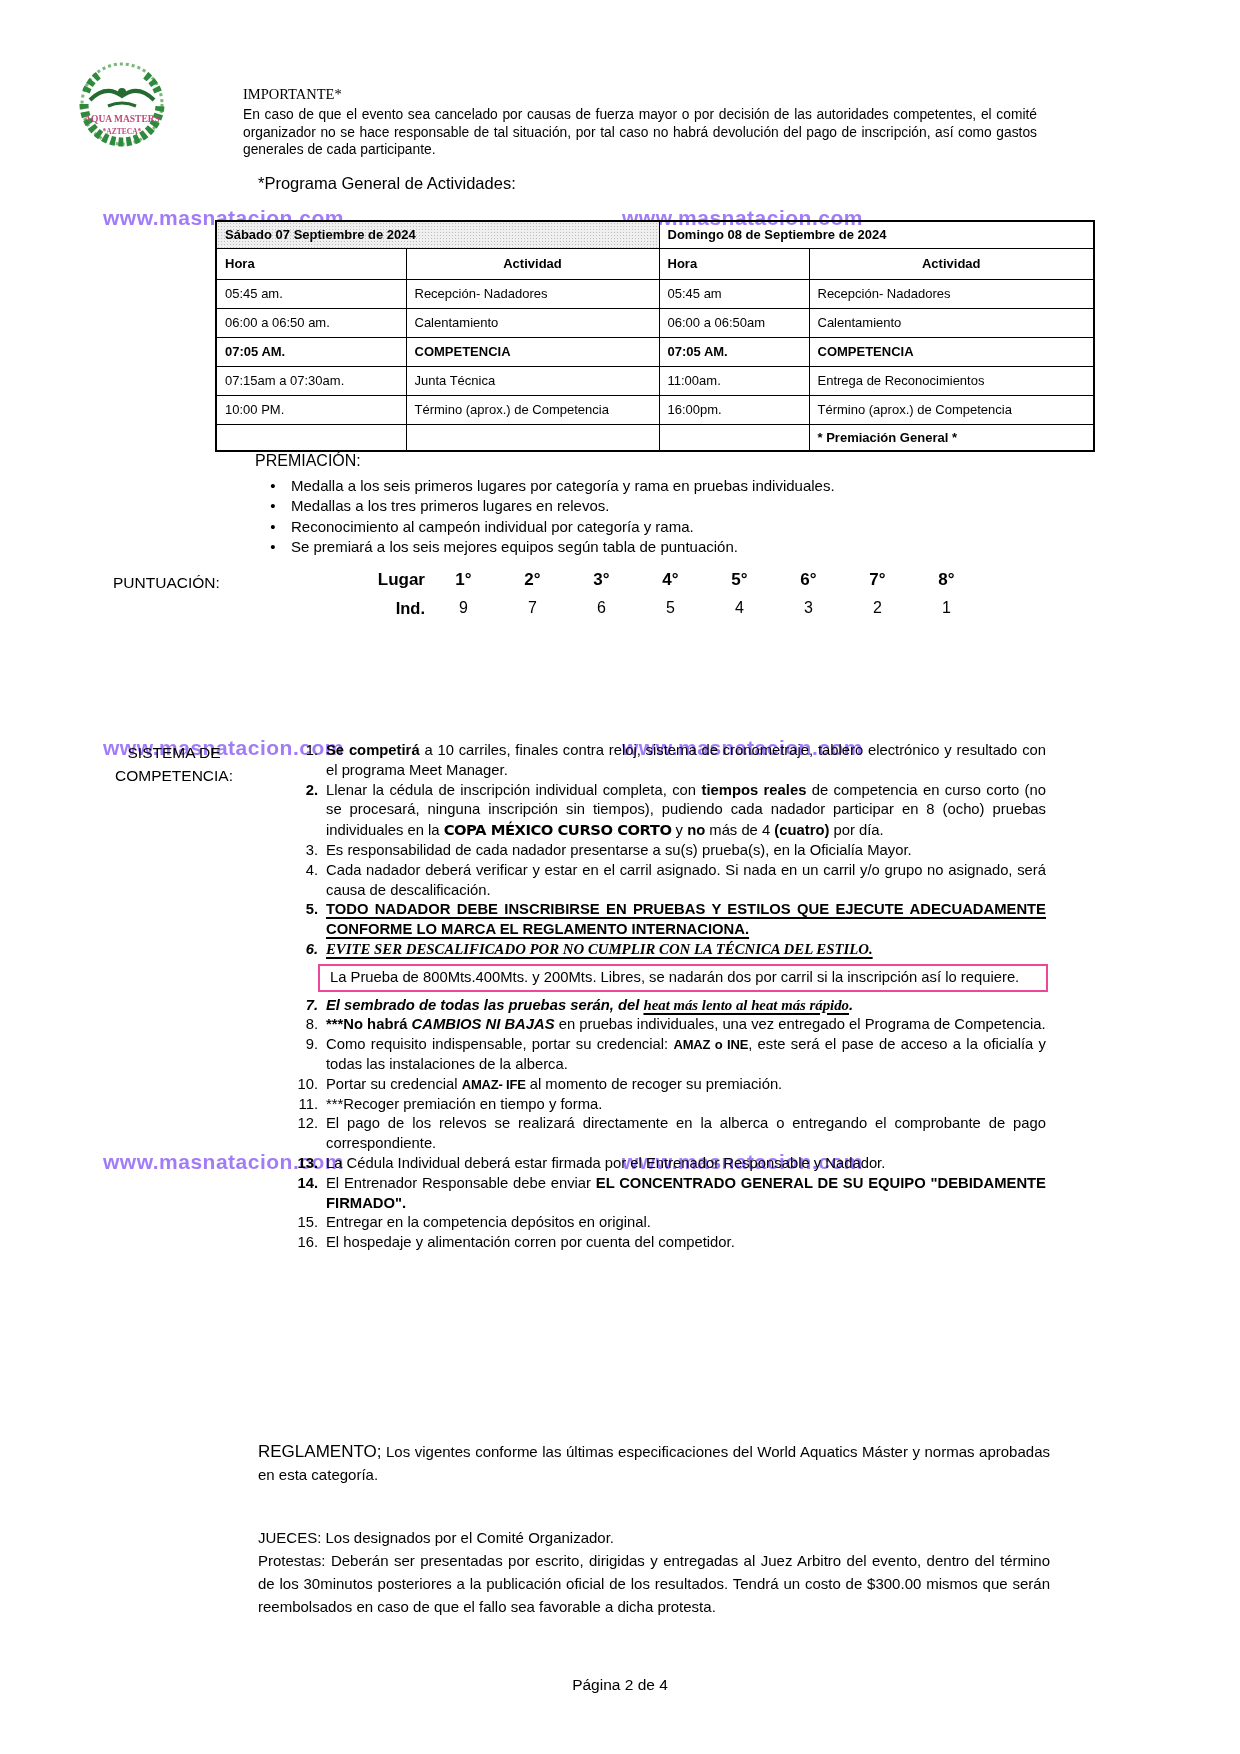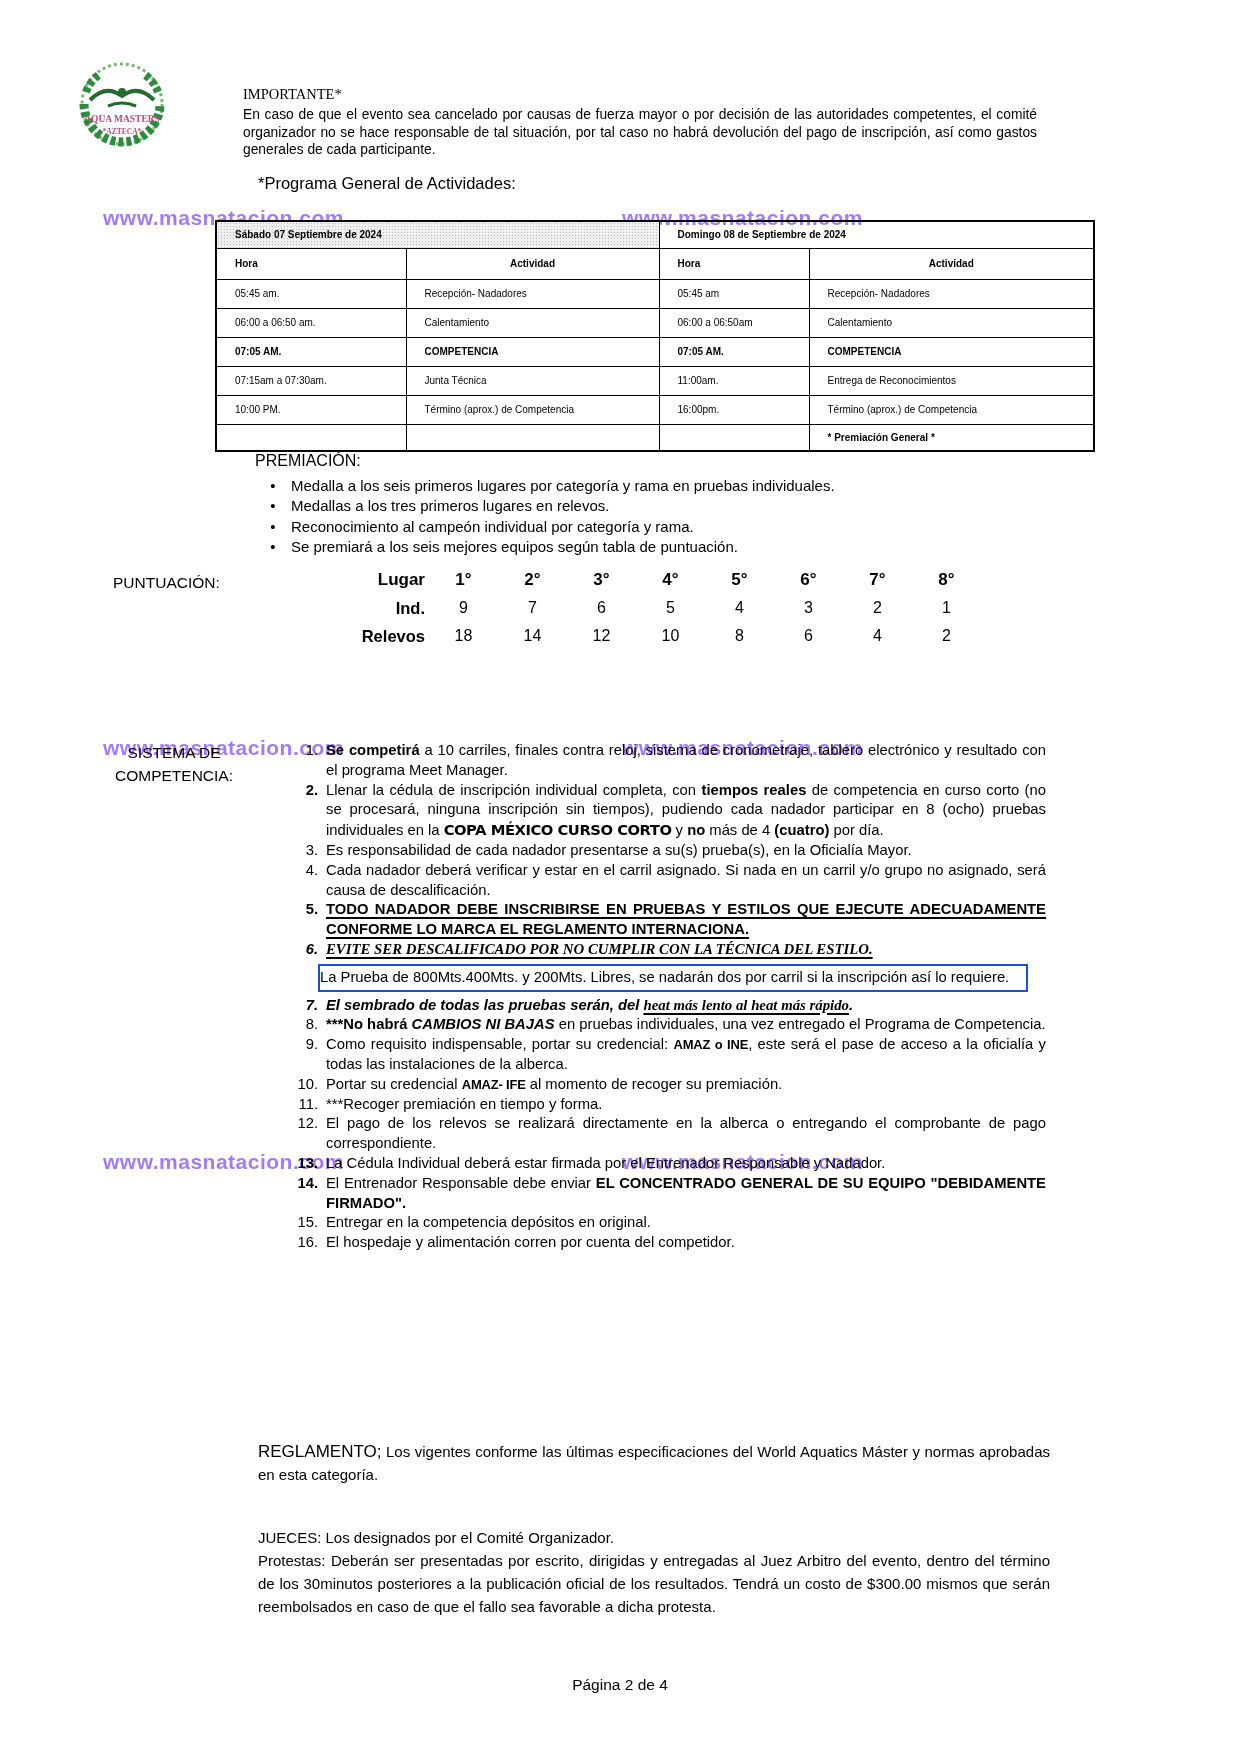--- a/index.html
+++ b/index.html
@@ -11,21 +11,21 @@
   
   .logo{position:absolute;left:70px;top:54px;width:104px;height:114px;}
   
   .importante{position:absolute;left:243px;top:86px;width:794px;font-weight:normal;}
   .imp-title{font-size:14.5px;font-family:"Liberation Serif",serif;margin-bottom:3px;}
   .imp-body{font-size:13.8px;line-height:17.6px;text-align:justify;text-align-last:left;}
   .prog-heading{position:absolute;left:258px;top:174px;font-size:16.5px;}
   
   .sched{position:absolute;left:215px;top:220px;border-collapse:collapse;table-layout:fixed;
          border:2.5px solid #000;}
-  .sched td{border:1.8px solid #000;padding:0 18px;font-size:10px;overflow:hidden;white-space:nowrap;}
+  .sched td{border:1.8px solid #000;padding:0 8px;font-size:13px;overflow:hidden;white-space:nowrap;}
   .dayhdr{font-weight:bold;font-size:15px;}
   .shade{background-color:#efefef;
          background-image:radial-gradient(#bdbdbd 0.8px, rgba(0,0,0,0) 1px);
          background-size:3px 3px;}
   .colhdr{font-weight:bold;font-size:16px;}
   .cntr{text-align:center;margin-top:40px;}
   .bold{font-weight:bold;}
   .sm{font-size:13.8px;}
   
   .premiacion{position:absolute;left:255px;top:452px;width:800px;}
@@ -47,21 +47,21 @@
   .num{flex:0 0 30px;text-align:right;margin-right:8px;}
   .numb{font-weight:bold;}
   .numbi{font-weight:bold;font-style:italic;}
   .lit{flex:1;text-align:justify;text-align-last:left;}
   .b{font-weight:bold;}
   .bi{font-weight:bold;font-style:italic;}
   .bu{font-weight:bold;text-decoration:underline;text-decoration-thickness:2px;text-underline-offset:3px;}
   .biu{font-weight:bold;font-style:italic;text-decoration:underline;text-decoration-thickness:2px;text-underline-offset:3px;font-family:Liberation Serif, serif;}
   .copa{font-family:"DejaVu Sans",sans-serif;font-weight:800;letter-spacing:-0.5px;}
   .bsm{font-weight:bold;font-size:13px;letter-spacing:-0.2px;}
-  .noteBox{margin:4px 0 4px 30px;width:706px;border:2px solid #1d4ed8;padding:2px 0;
+  .noteBox{margin:4px 0 4px 30px;width:706px;border:2px solid #ec4899;padding:2px 10px;
            text-align:left;}
   
   .bottom{position:absolute;left:258px;top:1440px;width:792px;font-size:15px;}
   .reg{text-align:justify;text-align-last:left;line-height:23px;}
   .regLead{font-size:17px;}
   .jueces{margin-top:40px;line-height:23px;}
   .protestas{text-align:justify;text-align-last:left;line-height:23px;}
   .footer{position:absolute;left:0;top:1676px;width:1240px;text-align:center;font-size:15.5px;}
 </style>
 </head>
@@ -188,31 +188,20 @@
       <td class="lab">Ind.</td>
       <td class="val">9</td>
       <td class="val">7</td>
       <td class="val">6</td>
       <td class="val">5</td>
       <td class="val">4</td>
       <td class="val">3</td>
       <td class="val">2</td>
       <td class="val">1</td>
     </tr>
-    <tr>
-      <td class="lab">Relevos</td>
-      <td class="val">18</td>
-      <td class="val">14</td>
-      <td class="val">12</td>
-      <td class="val">10</td>
-      <td class="val">8</td>
-      <td class="val">6</td>
-      <td class="val">4</td>
-      <td class="val">2</td>
-    </tr>
   </tbody>
     </table>
 
   <div class="sist-label z2">
     <div>SISTEMA DE</div>
     <div>COMPETENCIA:</div>
   </div>
 
   <div class="slist z2">
     <div class="li">

